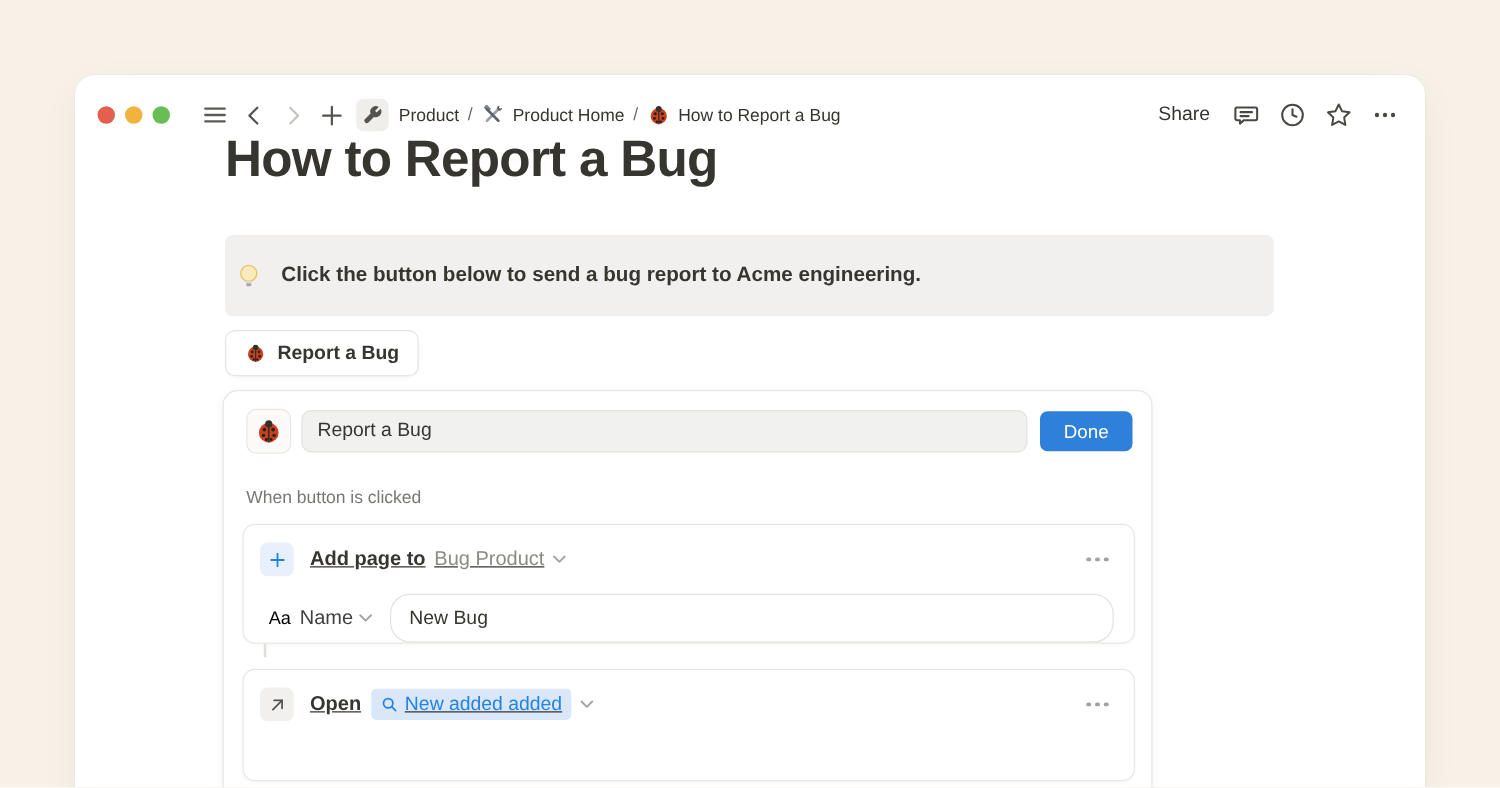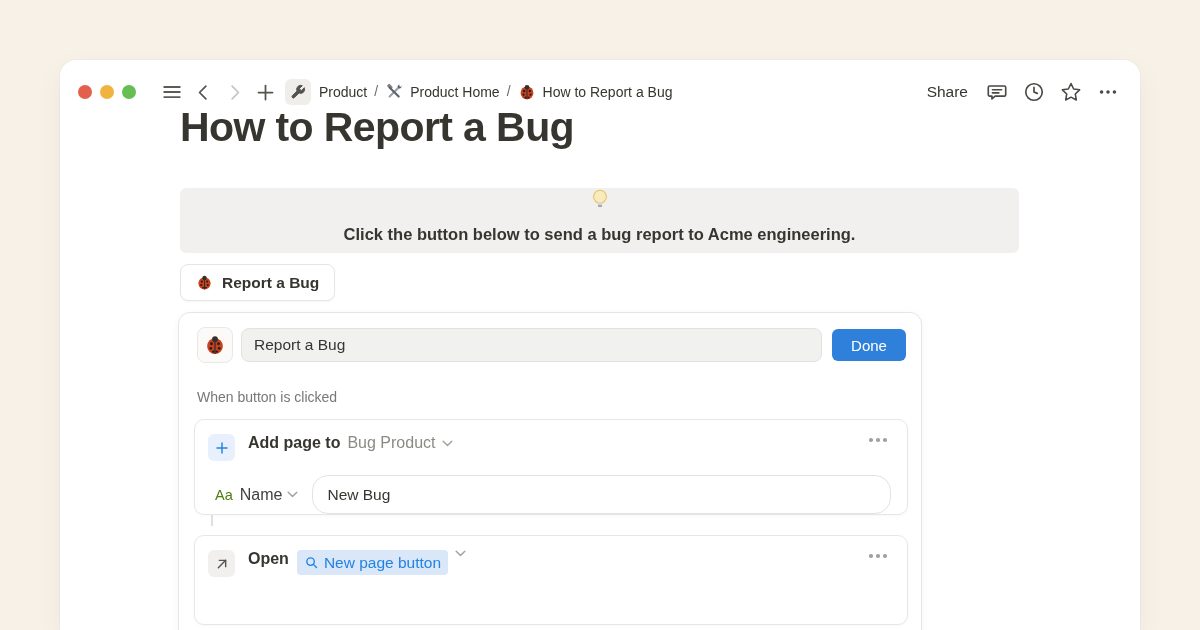--- a/index.html
+++ b/index.html
@@ -31,21 +31,21 @@
     font-size:14px; color:#37352F; }
   .crumb { display:flex; align-items:center; gap:7px; cursor:pointer; }
   .crumb-sep { color:#6E6C66; font-weight:400; }
   .emoji-18 { width:18px; height:18px; display:inline-block; }
   .header-right { margin-left:auto; display:flex; align-items:center; gap:9px; }
   .share { font-size:15.5px; color:#37352F; padding:4px 6px; border-radius:5px; cursor:pointer; }
   
   .page-title { position:absolute; left:120px; top:44px; font-size:41px; font-weight:700;
     letter-spacing:-0.6px; color:#37352F; }
   .callout { position:absolute; left:120px; top:128px; width:839px; height:65px;
-    background:#F1F0EE; border-radius:6px; display:flex; align-items:center; padding:0 8px; gap:15px;flex-direction:column; }
+    background:#F1F0EE; border-radius:6px; display:flex; align-items:center; padding:0 8px; gap:15px; }
   .callout-text { font-size:16.5px; font-weight:600; color:#37352F; }
   .bug-button { position:absolute; left:120px; top:204px; height:37px;
     display:inline-flex; align-items:center; gap:9px; padding:0 15px;
     background:#FFFFFF; border:1px solid #E6E5E2; border-radius:8px;
     box-shadow:0 1px 2px rgba(15,15,15,0.04); cursor:pointer; }
   .bug-button-label { font-size:15.5px; font-weight:600; }
   
   .panel { position:absolute; left:118px; top:252px; width:744px; height:400px;
     background:#FFFFFF; border:1px solid #E7E6E3; border-radius:12px;
     box-shadow:0 2px 10px rgba(15,15,15,0.04); }
@@ -55,32 +55,32 @@
     margin-right:8px; cursor:pointer; flex:none; }
   .panel-title-input { flex:1; height:34px; background:#F1F1F0; border:1px solid #E3E2DF;
     border-radius:8px; padding:0 12px; font-size:15.5px; color:#37352F;
     font-family:"Liberation Sans", sans-serif; outline:none; }
   .done-btn { width:74px; height:32px; margin-left:10px; background:#2F80DB; color:#FFFFFF;
     border:none; border-radius:6px; font-size:15px; font-weight:500; cursor:pointer;
     font-family:"Liberation Sans", sans-serif; flex:none; }
   .trigger-label { margin:26px 0 14px 18px; font-size:14px; color:#787774; }
   .step-card { margin:9px 13px 0 15px; background:#FFFFFF; border:1px solid #E8E7E4;
     border-radius:10px; box-shadow:0 1px 3px rgba(15,15,15,0.03); }
-  .step-row { display:flex; align-items:flex-start; padding:14px 16px 0 13px; }
+  .step-row { display:flex; align-items:center; padding:14px 16px 0 13px;text-decoration:underline; }
   .action-icon-box { width:27px; height:27px; border-radius:6px; display:flex;
     align-items:center; justify-content:center; margin-right:13px; flex:none; cursor:pointer; }
   .action-icon-box.blue { background:#E7F0FC; }
   .action-icon-box.gray { background:#F1F0EE; }
   .action-label { font-size:16px; font-weight:600; color:#37352F; }
   .db-select { display:flex; align-items:center; gap:6px; margin-left:7px; cursor:pointer; }
   .db-name { font-size:16px; color:#8C8A84; }
   .dots { margin-left:auto; display:flex; gap:3.5px; align-items:center; cursor:pointer; padding:4px; }
   .dot { width:3.6px; height:3.6px; border-radius:50%; background:#A3A19B; }
   .prop-row { display:flex; align-items:center; margin:14px 16px 0 20px; }
-  .prop-type { font-size:14.5px; color:#4d7c0f; margin-right:7px; }
+  .prop-type { font-size:14.5px; color:#000000; margin-right:7px; }
   .prop-name { font-size:16px; color:#404040; }
   .prop-chevron { margin-left:5px; margin-right:14px; }
   .prop-input { flex:1; height:39px; background:#FFFFFF; border:1px solid #E4E3E0;
     border-radius:16px; padding:0 14px; font-size:15.5px; color:#37352F;
     font-family:"Liberation Sans", sans-serif; outline:none; }
   .more-row { display:flex; align-items:center; gap:7px; margin:15px 0 16px 17px;
     font-size:15.5px; color:#807E79; cursor:pointer; }
   .connector { width:2px; height:11px; background:#E0DFDB; margin-left:32px; }
   .chip { display:inline-flex; align-items:center; gap:5px; height:25px; padding:0 7px;
     margin-left:8px; background:#D9E7F9; border-radius:4px; cursor:pointer; }
@@ -329,21 +329,21 @@
           </span>
         </div>
         <span class="action-label">Open</span>
         <span class="chip">
           <span>
             <svg width="15" height="15" viewBox="0 0 24 24" fill="none" stroke="#2383E2" stroke-width="2.2" stroke-linecap="round">
                 <circle cx="10.5" cy="10.5" r="6"></circle>
                 <line x1="15" y1="15" x2="20" y2="20"></line>
               </svg>
           </span>
-          <span class="chip-label">New page button</span>
+          <span class="chip-label">New added added</span>
         </span>
         <span class="chev-after-chip">
           <svg width="11" height="7" viewBox="0 0 11 7">
               <polyline points="1.2 1.2 5.5 5.5 9.8 1.2" fill="none" stroke="#A6A49E" stroke-width="1.5" stroke-linecap="round" stroke-linejoin="round"></polyline>
             </svg>
         </span>
         <span class="dots">
           <span class="dot"></span>
             <span class="dot"></span>
             <span class="dot"></span>

